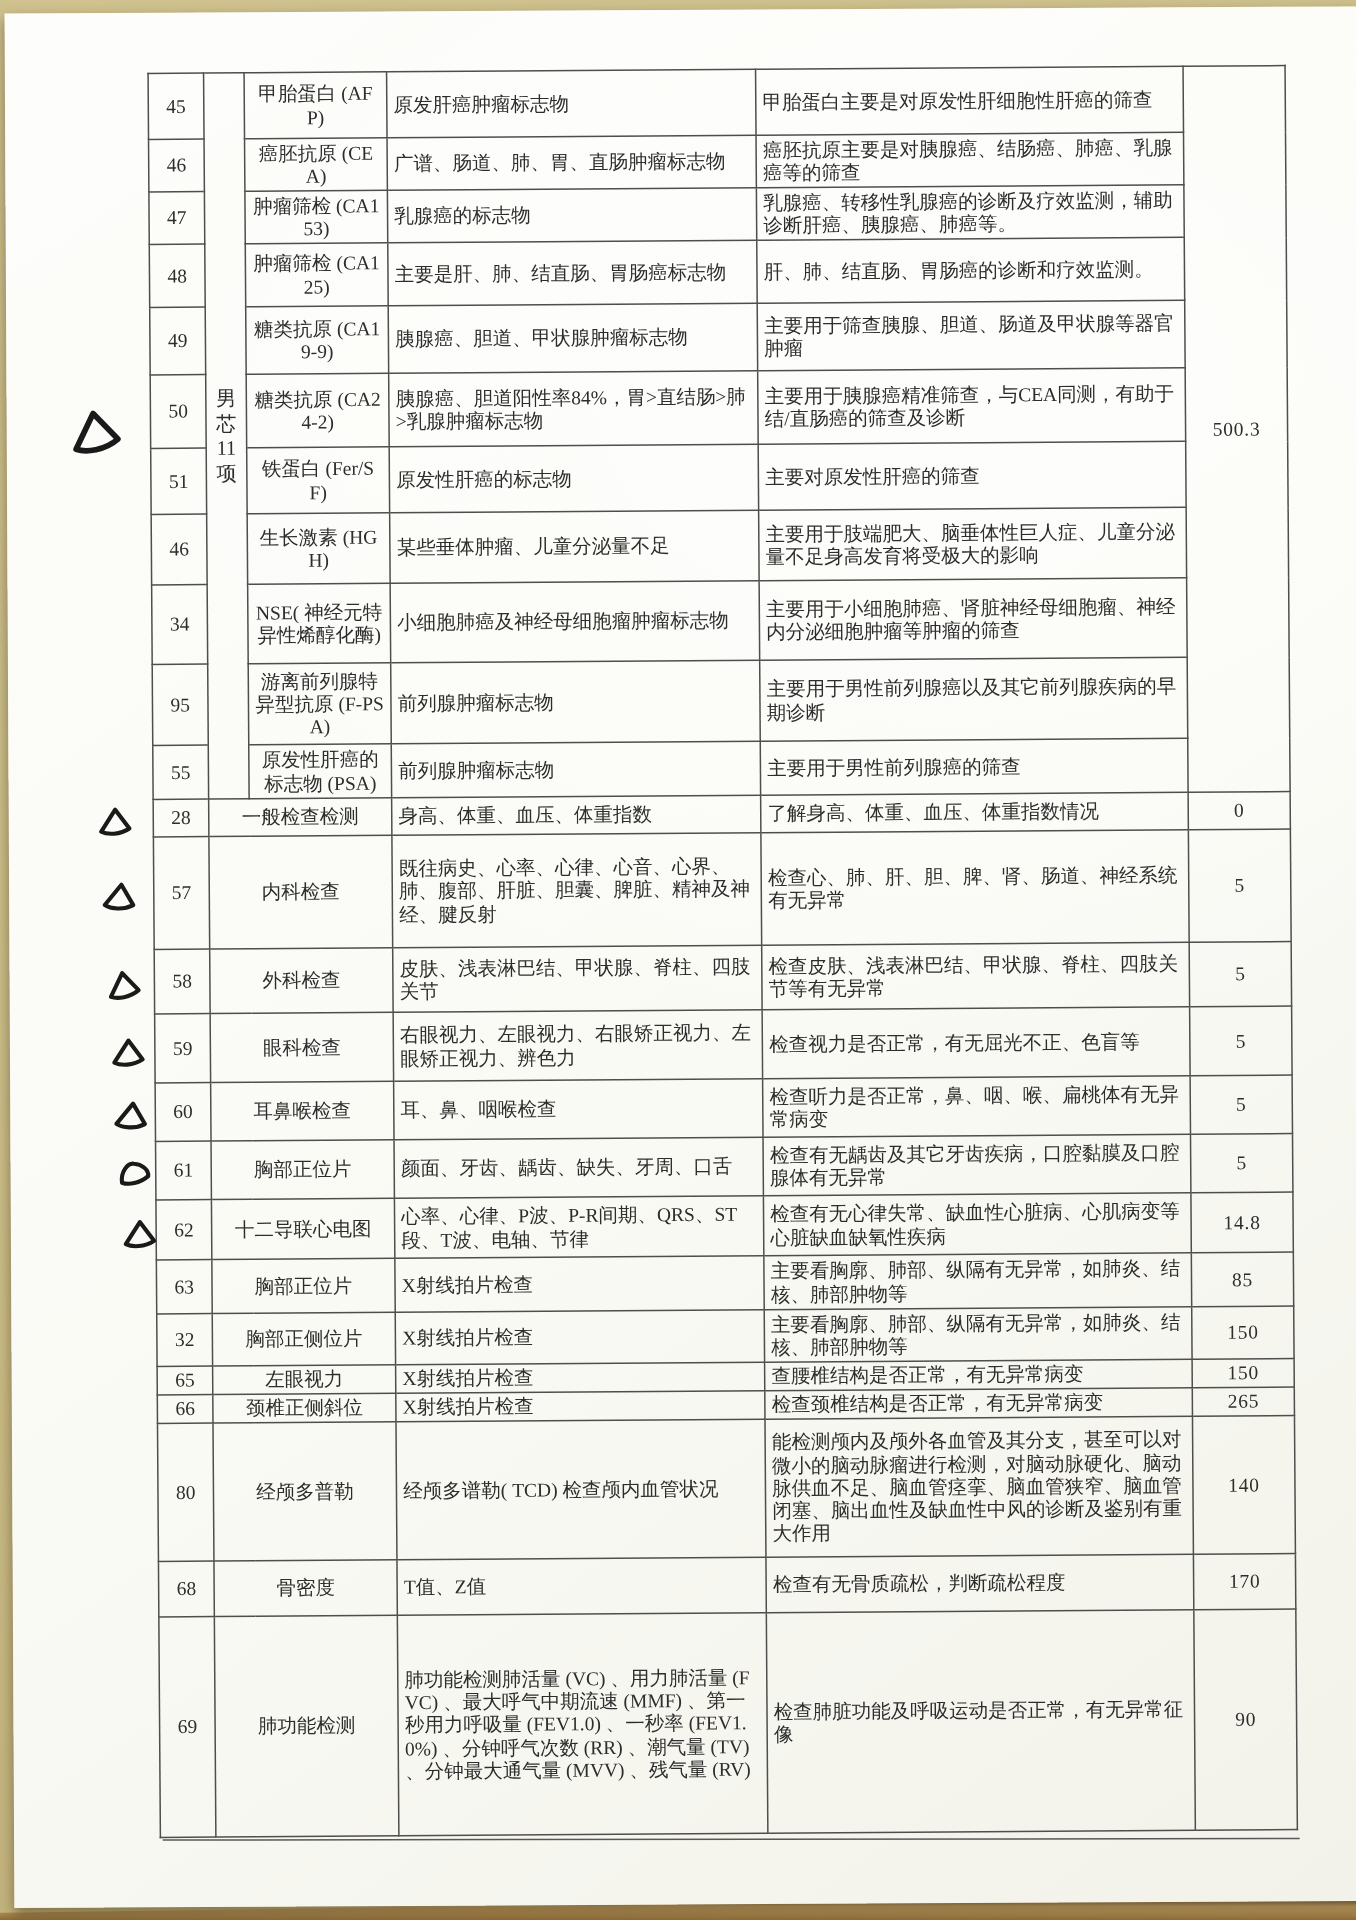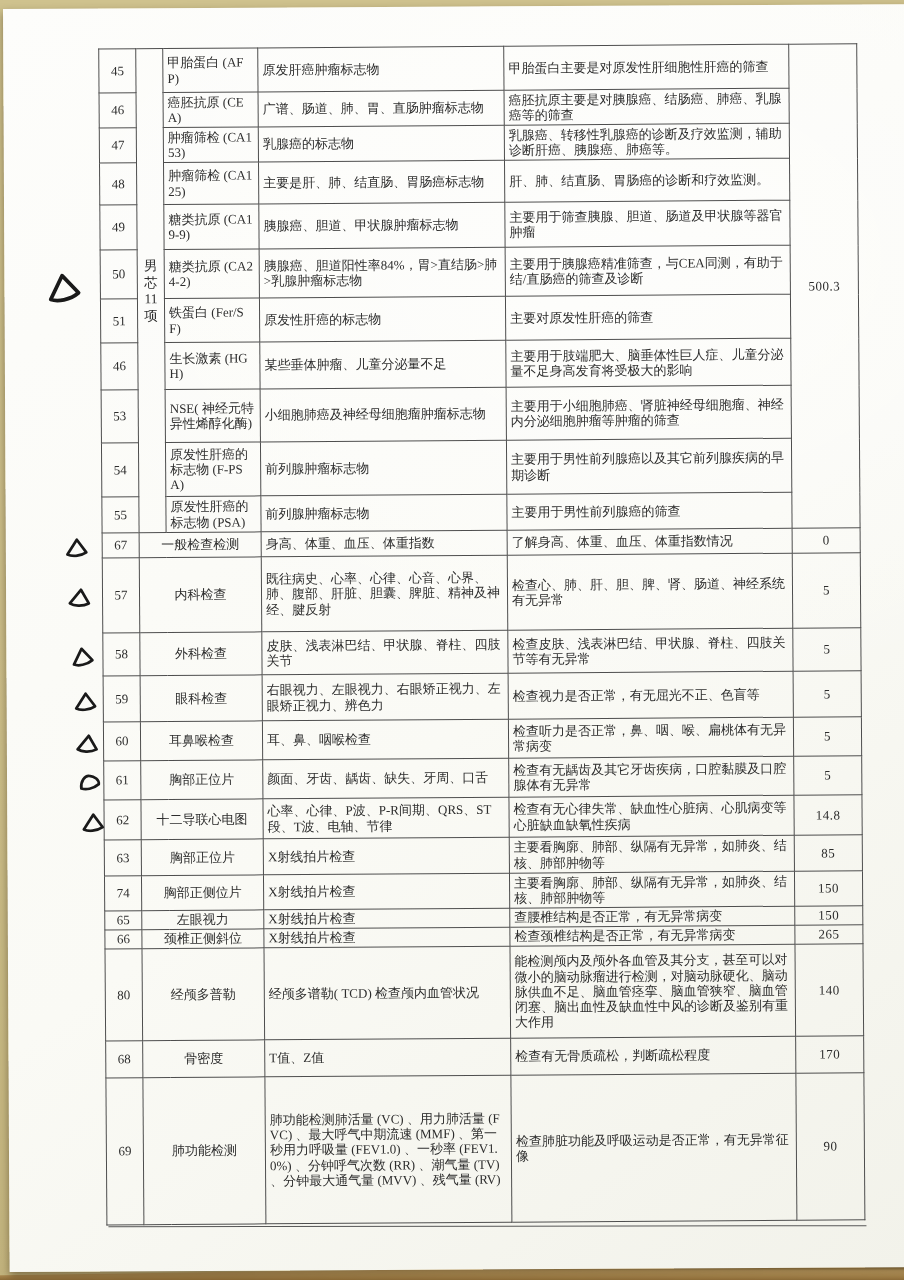--- a/index.html
+++ b/index.html
@@ -23,21 +23,21 @@
   }
   .table-wrapper{position:absolute;left:95px;top:40px;width:758px;transform:rotate(-0.1deg);transform-origin:0 0;}
   table.exam{border-collapse:collapse;width:100%;table-layout:fixed;color:#2d2d2d;}
   table.exam td{
     border:1px solid #4e4e4e;padding:1px 4px;font-size:13px;line-height:1.17;
     vertical-align:middle;overflow:hidden;word-break:break-all;
   }
   td.c-num{text-align:center;padding:0;font-size:13.5px;}
   td.c-group{padding:0;}
   .group-label{display:flex;flex-direction:column;align-items:center;justify-content:center;gap:3px;font-size:13.5px;line-height:1;}
-  td.c-name{text-align:left;}
+  td.c-name{text-align:center;}
   td.c-name.wide{text-align:center;}
   td.c-price{text-align:center;font-size:13.5px;letter-spacing:.5px;padding:0 2px;}
   .double-line{position:absolute;left:2px;bottom:-6px;width:100%;border-top:1.5px solid #575757;transform:rotate(0.32deg);transform-origin:100% 0;}
   .annotation-layer{position:absolute;left:0;top:0;width:100%;height:100%;pointer-events:none;}
   .ink-mark{position:absolute;}
   .ink-mark svg{display:block;}
 </style>
 </head>
 <body>
 
@@ -107,39 +107,39 @@
               <td class="c-desc">原发性肝癌的标志物</td>
               <td class="c-purpose">主要对原发性肝癌的筛查</td>
             </tr>
             <tr style="height: 47px;">
               <td class="c-num">46</td>
               <td class="c-name">生长激素 (HGH)</td>
               <td class="c-desc">某些垂体肿瘤、儿童分泌量不足</td>
               <td class="c-purpose">主要用于肢端肥大、脑垂体性巨人症、儿童分泌量不足身高发育将受极大的影响</td>
             </tr>
             <tr style="height: 53px;">
-              <td class="c-num">53</td>
+              <td class="c-num">34</td>
               <td class="c-name">NSE( 神经元特异性烯醇化酶)</td>
               <td class="c-desc">小细胞肺癌及神经母细胞瘤肿瘤标志物</td>
               <td class="c-purpose">主要用于小细胞肺癌、肾脏神经母细胞瘤、神经内分泌细胞肿瘤等肿瘤的筛查</td>
             </tr>
             <tr style="height: 54px;">
-              <td class="c-num">54</td>
-              <td class="c-name">原发性肝癌的标志物 (F-PSA)</td>
+              <td class="c-num">95</td>
+              <td class="c-name">游离前列腺特异型抗原 (F-PSA)</td>
               <td class="c-desc">前列腺肿瘤标志物</td>
               <td class="c-purpose">主要用于男性前列腺癌以及其它前列腺疾病的早期诊断</td>
             </tr>
             <tr style="height: 36px;">
               <td class="c-num">55</td>
               <td class="c-name">原发性肝癌的标志物 (PSA)</td>
               <td class="c-desc">前列腺肿瘤标志物</td>
               <td class="c-purpose">主要用于男性前列腺癌的筛查</td>
             </tr>
             <tr style="height: 25px;">
-              <td class="c-num">67</td>
+              <td class="c-num">28</td>
               <td class="c-name wide" colspan="2">一般检查检测</td>
               <td class="c-desc">身高、体重、血压、体重指数</td>
               <td class="c-purpose">了解身高、体重、血压、体重指数情况</td>
               <td class="c-price">0</td>
             </tr>
             <tr style="height: 75px;">
               <td class="c-num">57</td>
               <td class="c-name wide" colspan="2">内科检查</td>
               <td class="c-desc">既往病史、心率、心律、心音、心界、肺、腹部、肝脏、胆囊、脾脏、精神及神经、腱反射</td>
               <td class="c-purpose">检查心、肺、肝、胆、脾、肾、肠道、神经系统有无异常</td>
@@ -181,21 +181,21 @@
               <td class="c-price">14.8</td>
             </tr>
             <tr style="height: 36px;">
               <td class="c-num">63</td>
               <td class="c-name wide" colspan="2">胸部正位片</td>
               <td class="c-desc">X射线拍片检查</td>
               <td class="c-purpose">主要看胸廓、肺部、纵隔有无异常，如肺炎、结核、肺部肿物等</td>
               <td class="c-price">85</td>
             </tr>
             <tr style="height: 35px;">
-              <td class="c-num">74</td>
+              <td class="c-num">32</td>
               <td class="c-name wide" colspan="2">胸部正侧位片</td>
               <td class="c-desc">X射线拍片检查</td>
               <td class="c-purpose">主要看胸廓、肺部、纵隔有无异常，如肺炎、结核、肺部肿物等</td>
               <td class="c-price">150</td>
             </tr>
             <tr style="height: 19px;">
               <td class="c-num">65</td>
               <td class="c-name wide" colspan="2">左眼视力</td>
               <td class="c-desc">X射线拍片检查</td>
               <td class="c-purpose">查腰椎结构是否正常，有无异常病变</td>

